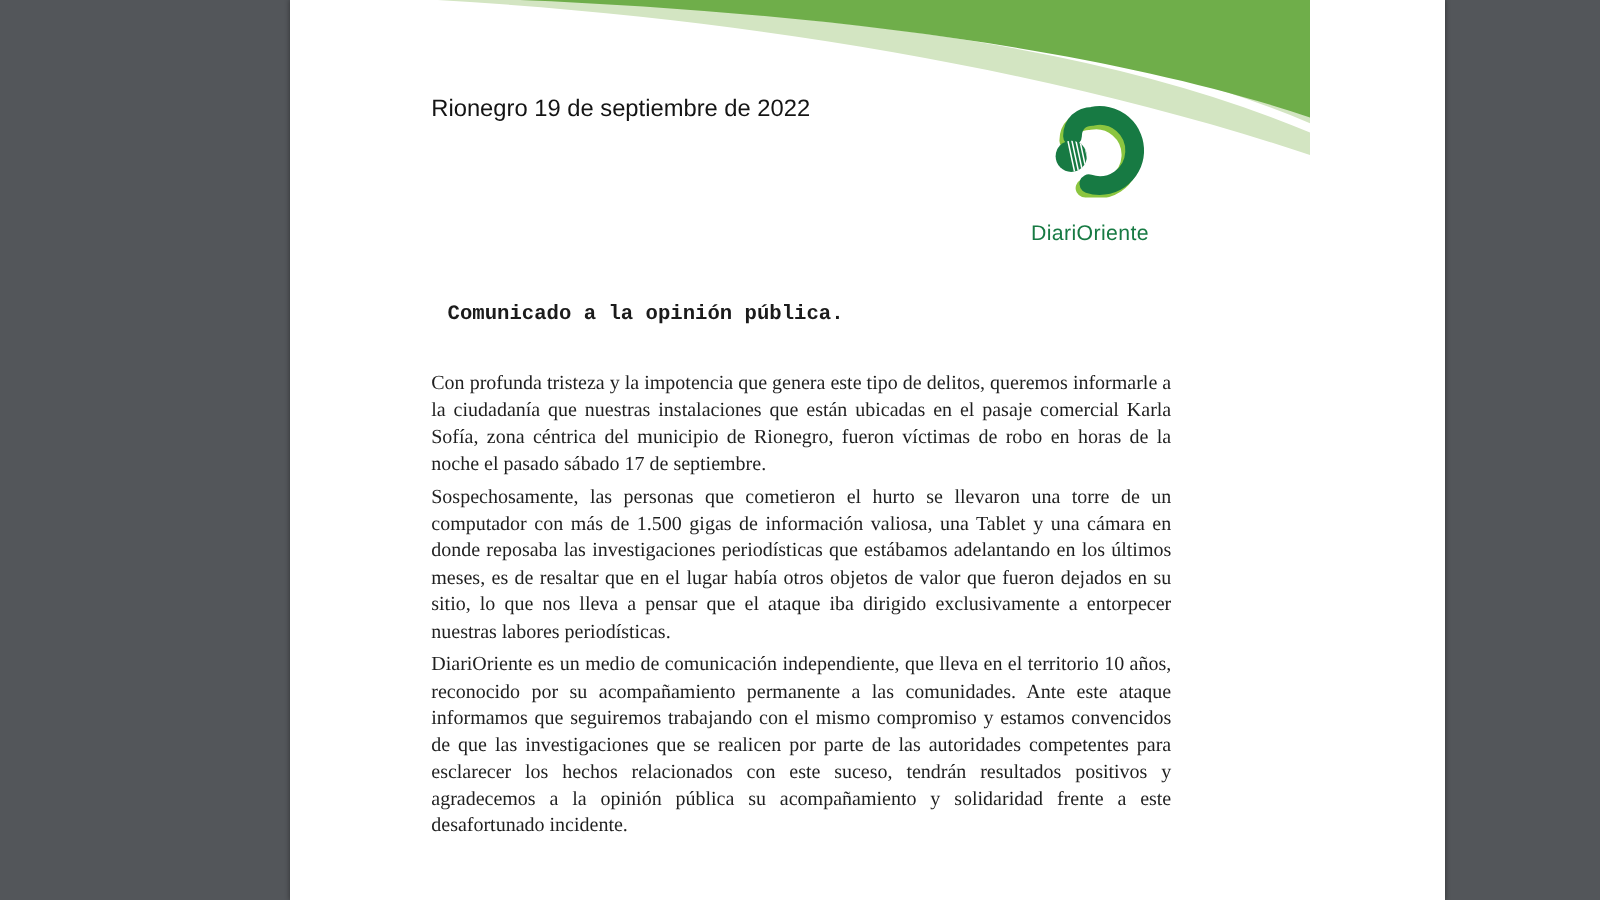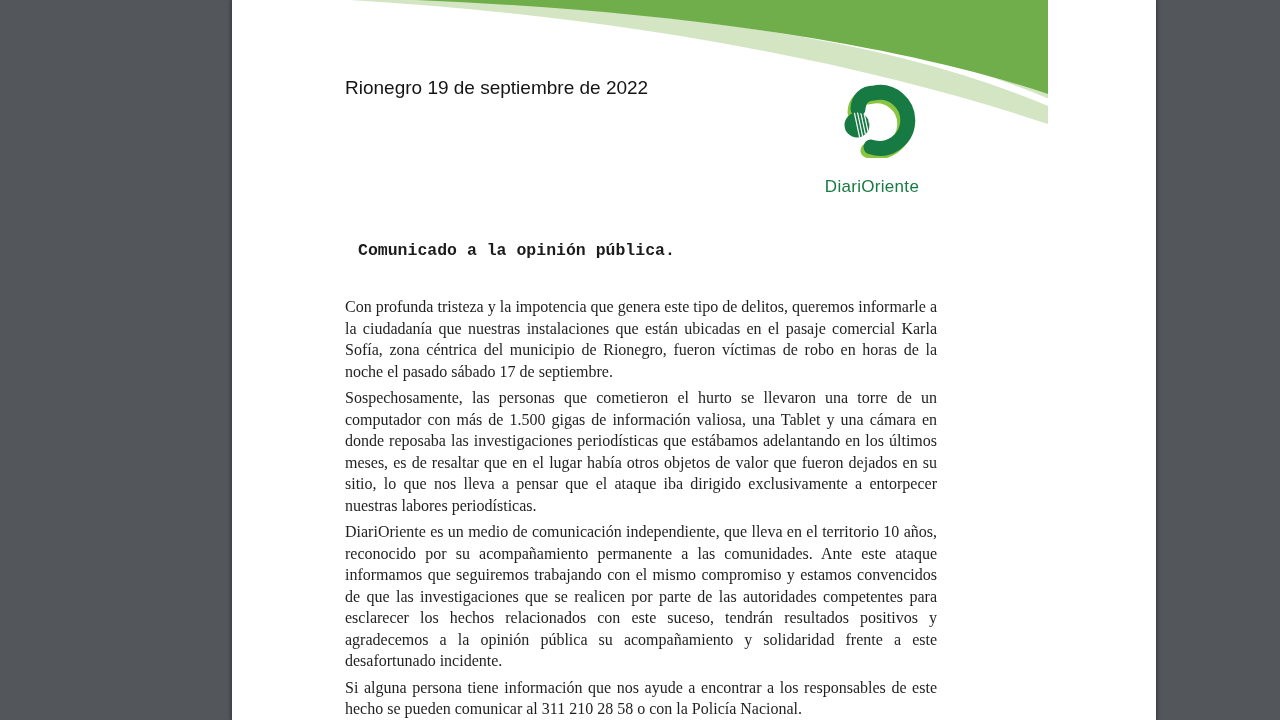--- a/index.html
+++ b/index.html
@@ -131,17 +131,16 @@
       </svg>
       <span class="logo-wordmark">DiariOriente</span>
     </div>
 
     <div class="doc-heading">Comunicado a la opinión pública.</div>
 
     <div class="doc-body">
         <p>Con profunda tristeza y la impotencia que genera este tipo de delitos, queremos informarle a la ciudadanía que nuestras instalaciones que están ubicadas en el pasaje comercial Karla Sofía, zona céntrica del municipio de Rionegro, fueron víctimas de robo en horas de la noche el pasado sábado 17 de septiembre.</p>
         <p>Sospechosamente, las personas que cometieron el hurto se llevaron una torre de un computador con más de 1.500 gigas de información valiosa, una Tablet y una cámara en donde reposaba las investigaciones periodísticas que estábamos adelantando en los últimos meses, es de resaltar que en el lugar había otros objetos de valor que fueron dejados en su sitio, lo que nos lleva a pensar que el ataque iba dirigido exclusivamente a entorpecer nuestras labores periodísticas.</p>
         <p>DiariOriente es un medio de comunicación independiente, que lleva en el territorio 10 años, reconocido por su acompañamiento permanente a las comunidades. Ante este ataque informamos que seguiremos trabajando con el mismo compromiso y estamos convencidos de que las investigaciones que se realicen por parte de las autoridades competentes para esclarecer los hechos relacionados con este suceso, tendrán resultados positivos y agradecemos a la opinión pública su acompañamiento y solidaridad frente a este desafortunado incidente.</p>
-        <p>Si alguna persona tiene información que nos ayude a encontrar a los responsables de este hecho se pueden comunicar al 311 210 28 58 o con la Policía Nacional.</p>
       </div>
 
   </div>
 </div>
 
 </body></html>

